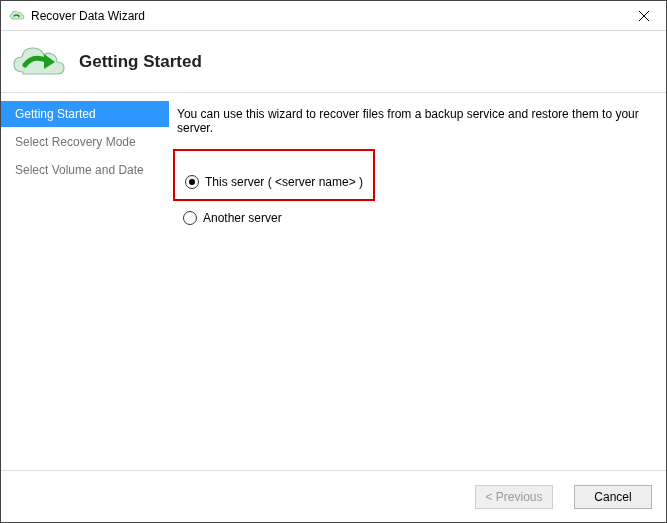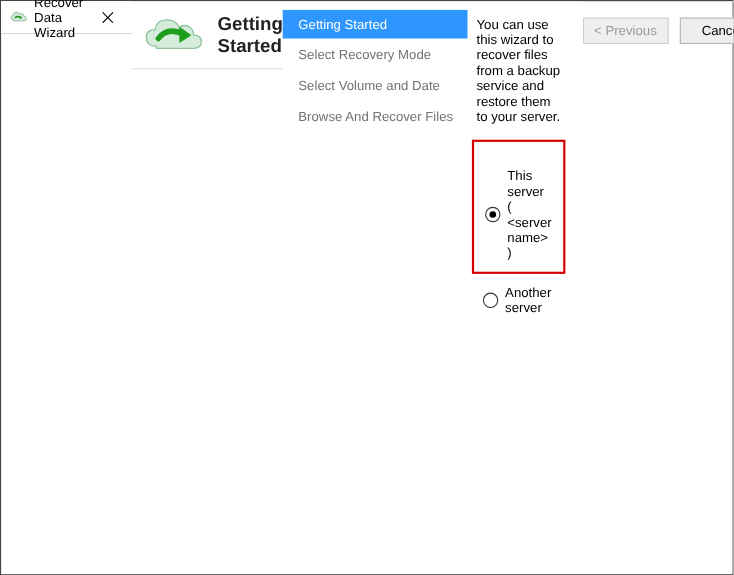--- a/index.html
+++ b/index.html
@@ -8,21 +8,21 @@
     font-family: "Segoe UI", Tahoma, sans-serif;
     font-size: 12px;
     background: #fff;
     color: #000;
   }
   .window {
     width: 667px;
     height: 523px;
     border: 1px solid #444;
     display: flex;
-    flex-direction: row;
+    flex-direction: column;
     background: #fff;
   }
   .titlebar {
     height: 30px;
     display: flex;
     align-items: center;
     border-bottom: 1px solid #d9d9d9;
     background: #fff;
   }
   .title-icon {
@@ -125,21 +125,21 @@
     padding: 2px 6px;
     margin-left: -4px;
   }
   .footer {
     height: 52px;
     border-top: 1px solid #ddd;
     display: flex;
     align-items: center;
     justify-content: flex-end;
     padding-right: 14px;
-    gap: 10px;
+    gap: 21px;
   }
   .btn {
     min-width: 78px;
     height: 24px;
     border: 1px solid #b5b5b5;
     background: #eeeeee;
     font-family: inherit;
     font-size: 12px;
     cursor: default;
     padding: 0 8px;
@@ -187,21 +187,20 @@
       </svg>
     </span>
     <div class="header-title">Getting Started</div>
   </div>
 
   <div class="body">
     <div class="sidebar">
       <div class="step active">Getting Started</div>
       <div class="step">Select Recovery Mode</div>
       <div class="step">Select Volume and Date</div>
-      <div class="step">Browse And Recover Files</div>
     </div>
 
     <div class="main">
       <p class="intro">You can use this wizard to recover files from a backup service and restore them to your server.</p>
 
       <div class="highlight">
         <div class="radio-row">
           <span class="radio-outer selected">
               <span class="dot"></span>
             </span>

